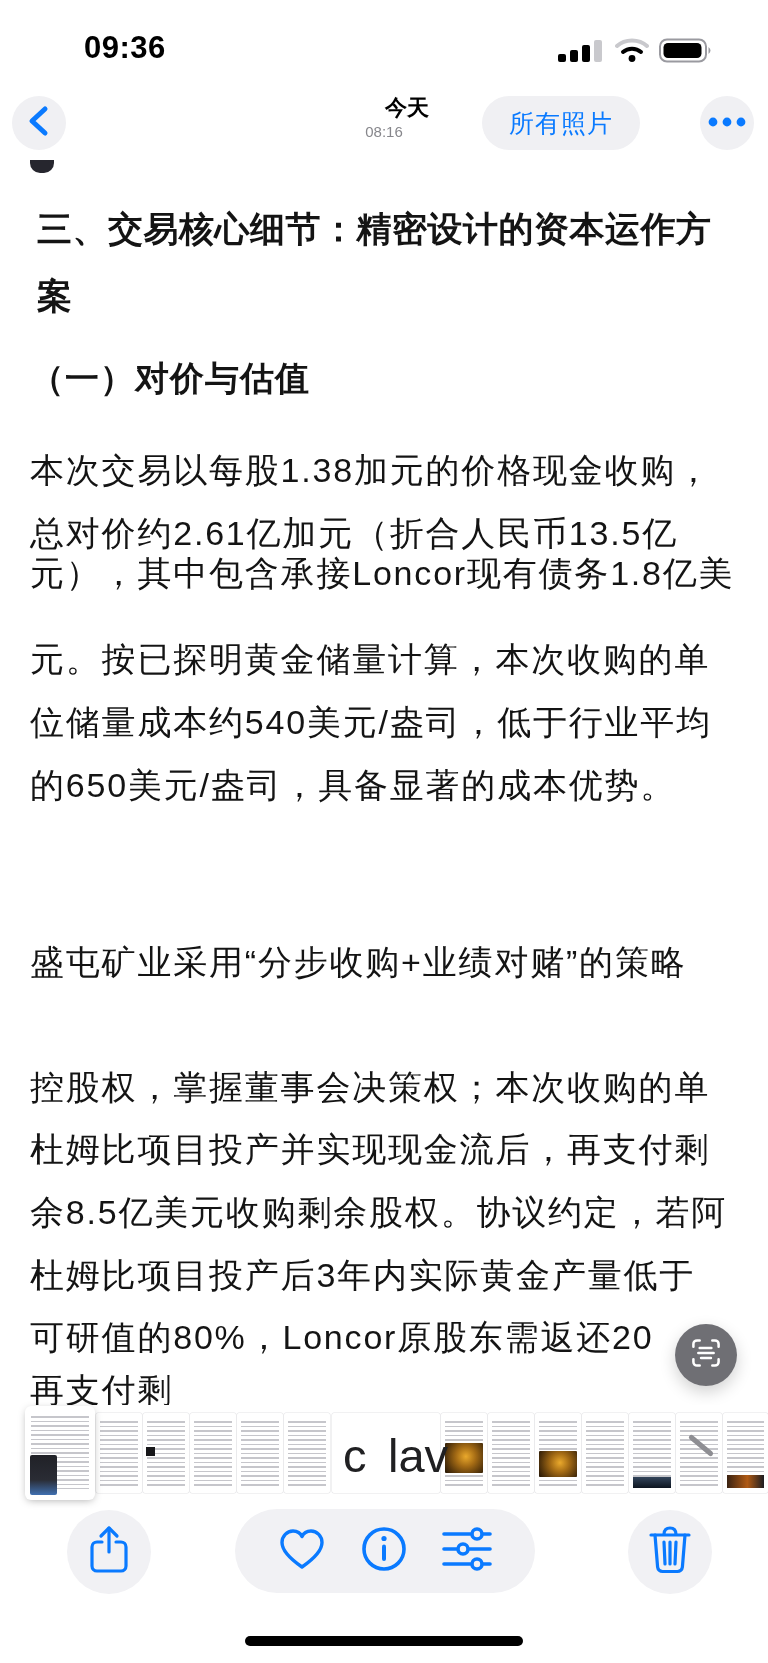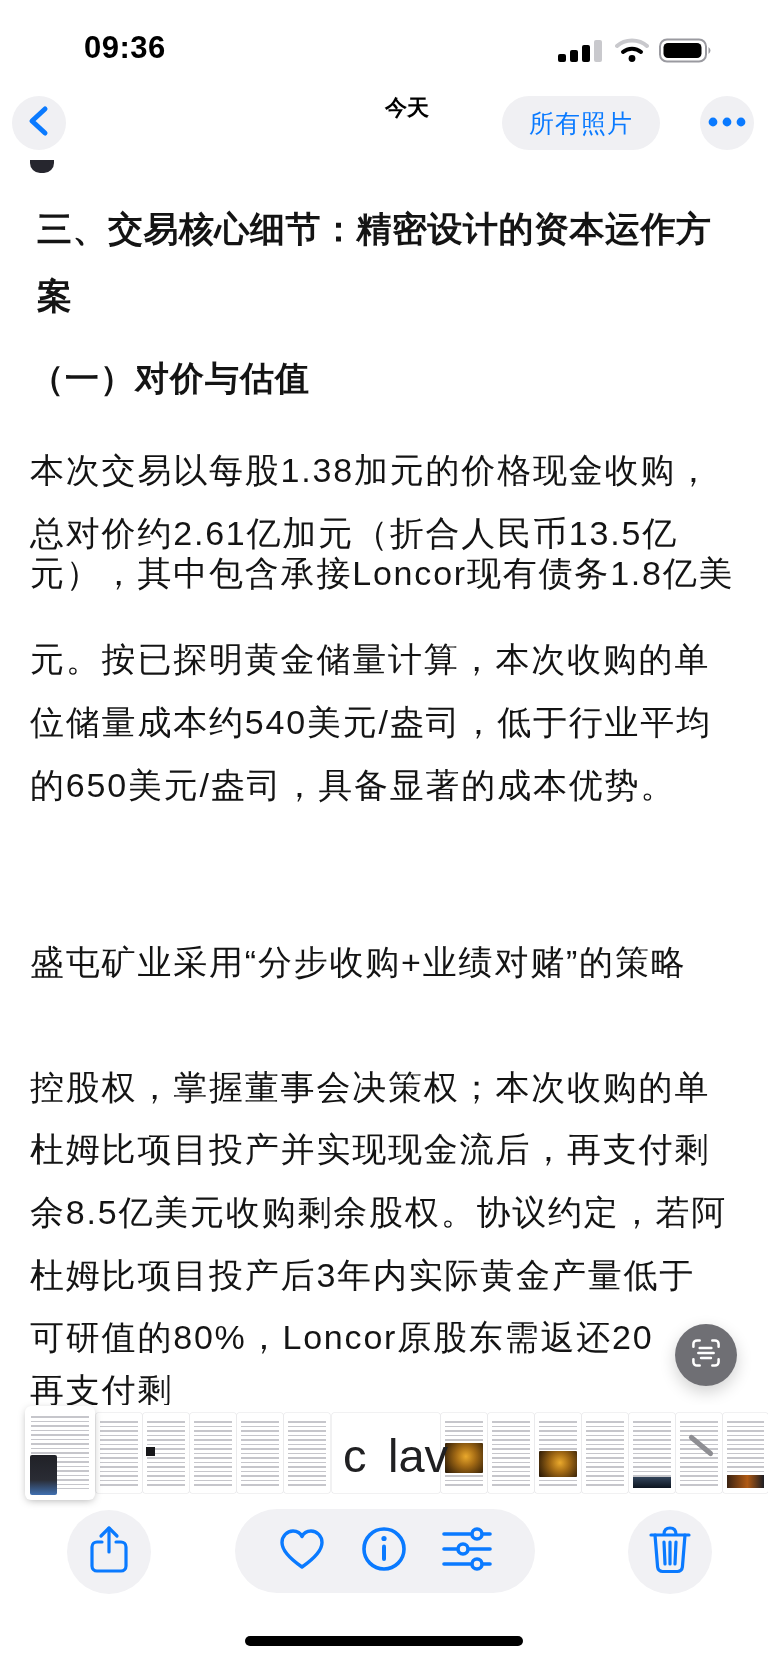--- a/index.html
+++ b/index.html
@@ -9,21 +9,21 @@
   .status-time{position:absolute;left:84px;top:30px;font-size:31px;font-weight:700;color:#000;letter-spacing:.5px;}
   .status-icons{position:absolute;right:54px;top:38px;display:flex;align-items:center;gap:10px;}
   
   .circle-btn{position:absolute;width:54px;height:54px;border-radius:50%;background:#f0f0f3;
               display:flex;align-items:center;justify-content:center;}
   .back-btn{left:12px;top:96px;}
   .more-btn{left:700px;top:96px;}
   .nav-title{position:absolute;left:0;right:0;top:96px;text-align:center;pointer-events:none;}
   .nav-title .t{font-size:22px;font-weight:700;color:#000;line-height:24px;margin-left:46px;}
   .nav-title .s{font-size:15px;color:#87878c;line-height:19px;margin-top:2px;}
-  .all-photos{position:absolute;left:502px;top:96px;width:158px;height:54px;border-radius:27px;
+  .all-photos{position:absolute;left:482px;top:96px;width:158px;height:54px;border-radius:27px;
               background:#f0f0f3;display:flex;align-items:center;justify-content:center;
               font-size:25px;color:#0a7aff;font-weight:500;letter-spacing:1px;}
   
   .photo{position:absolute;left:0;top:155px;width:768px;height:1253px;background:#fff;overflow:hidden;}
   .avatar-partial{position:absolute;left:30px;top:5px;width:24px;height:13px;background:#26262e;border-radius:0 0 10px 10px;}
   .doc-line{position:absolute;left:30px;white-space:nowrap;color:#141414;line-height:63px;height:63px;}
   .doc-h{font-size:35px;font-weight:700;letter-spacing:.5px;margin-left:7px;}
   .doc-s{font-size:34px;font-weight:700;letter-spacing:1px;}
   .doc-b{font-size:34px;font-weight:400;letter-spacing:1.8px;}
   
@@ -90,20 +90,21 @@
 
   <div class="circle-btn back-btn">
     <span>
       <svg width="24" height="32" viewBox="0 0 24 32">
         <polyline points="18,4 5,16 18,28" fill="none" stroke="#0a7aff" stroke-width="5" stroke-linecap="round" stroke-linejoin="round"></polyline>
       </svg>
     </span>
   </div>
   <div class="nav-title">
     <div class="t">今天</div>
+    <div class="s">08:16</div>
   </div>
   <div class="all-photos">
     <span>所有照片</span>
   </div>
   <div class="circle-btn more-btn">
     <span>
       <svg width="38" height="12" viewBox="0 0 38 12">
         <circle cx="5" cy="6" r="4.4" fill="#0a7aff"></circle>
         <circle cx="19" cy="6" r="4.4" fill="#0a7aff"></circle>
         <circle cx="33" cy="6" r="4.4" fill="#0a7aff"></circle>

